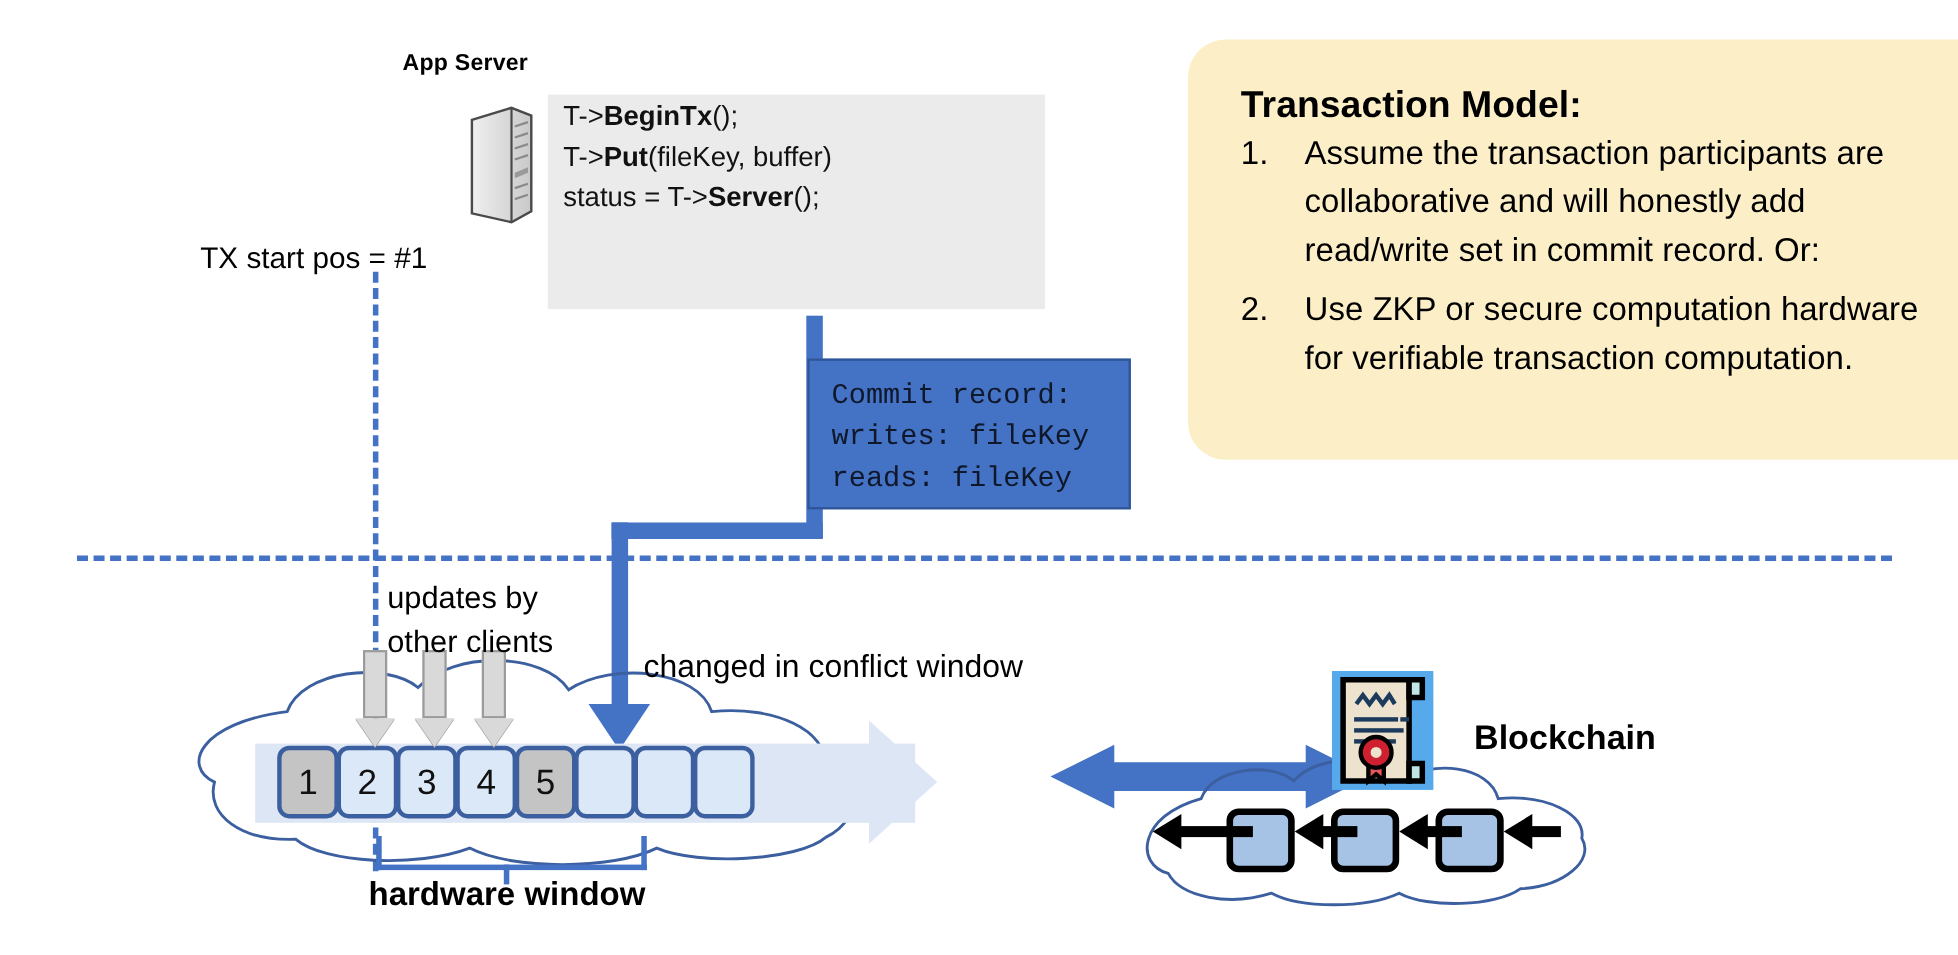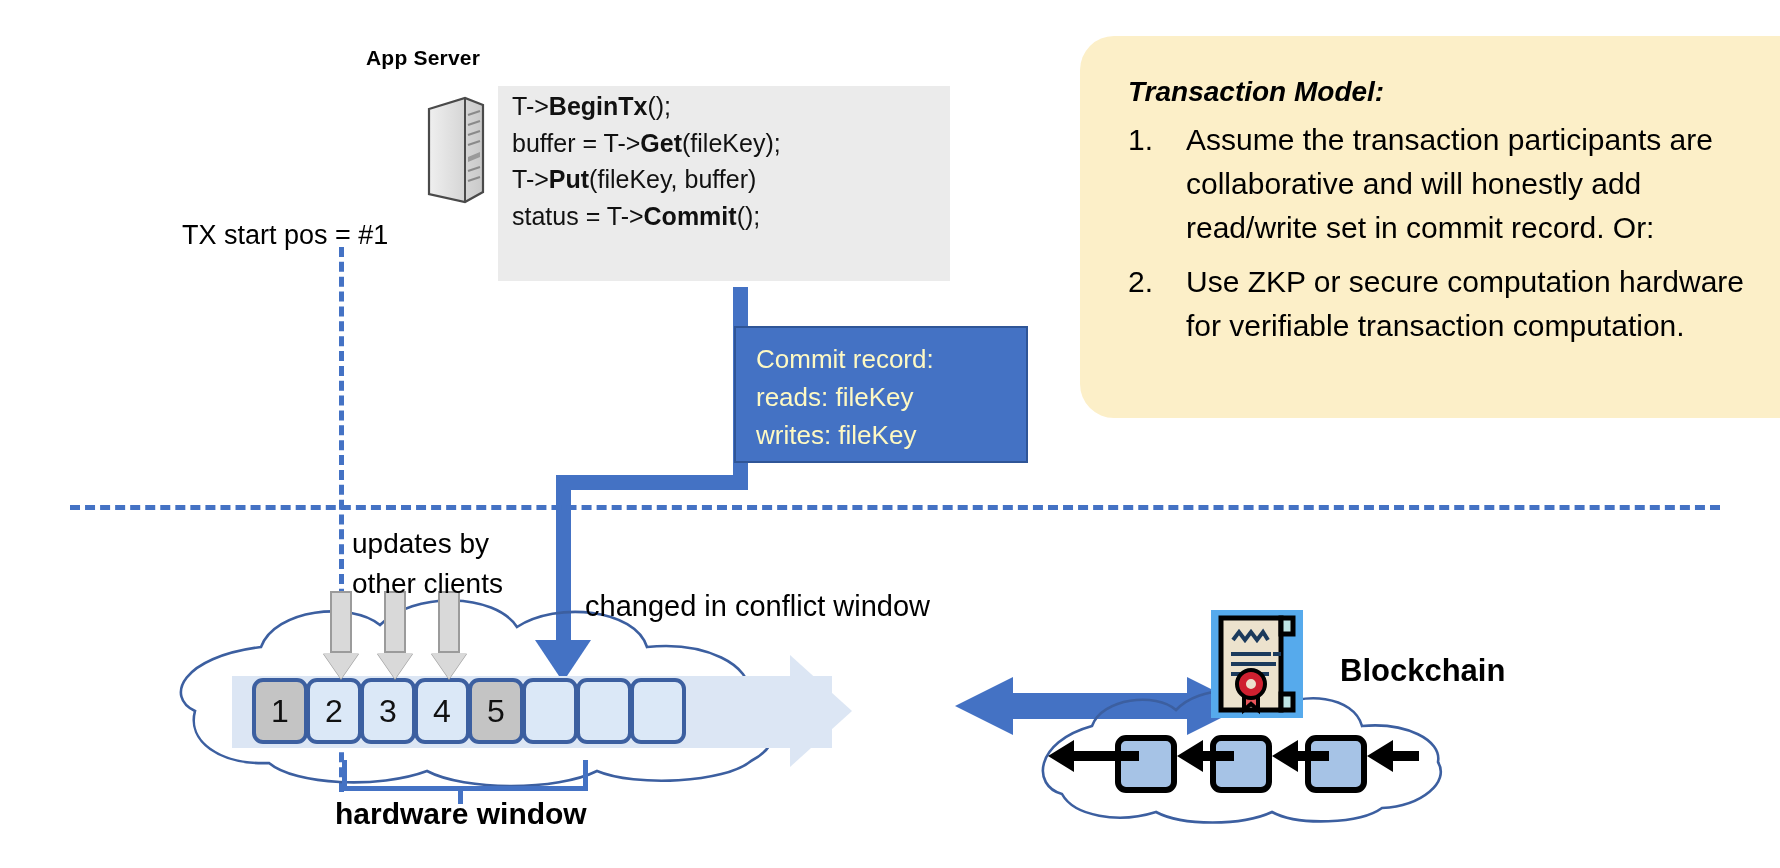--- a/index.html
+++ b/index.html
@@ -18,21 +18,21 @@
 
   
   #tx-start-label{left:182px;top:220px;font-size:27px;}
   #tx-start-line{left:339px;top:247px;width:0;height:545px;
       border-left:5px dashed #4472c4;}
 
   
   #commit-record{left:734px;top:326px;width:290px;height:133px;
       background:#4472c4;border:2px solid #2f5597;}
   #commit-record .cr-lines{position:absolute;left:20px;top:12px;right:6px;
-      color:#fef9c3;font-size:26px;line-height:38px;}
+      color:#0f172a;font-size:26px;line-height:38px;font-family:Liberation Mono, monospace;}
 
   
   #commit-arrow-vert1{left:733px;top:287px;width:15px;height:202px;background:#4472c4;}
   #commit-arrow-horiz{left:556px;top:475px;width:192px;height:15px;background:#4472c4;}
   #commit-arrow-vert2{left:556px;top:475px;width:15px;height:174px;background:#4472c4;}
   #commit-arrow-head{left:535px;top:640px;width:0;height:0;
       border-left:28px solid transparent;border-right:28px solid transparent;
       border-top:42px solid #4472c4;}
 
   
@@ -83,21 +83,21 @@
            border:6px solid #000;border-radius:11px;box-sizing:border-box;}
   .bcarrow{position:absolute;top:756px;height:0;}
   .bcarrow .bshaft{position:absolute;top:-5px;height:10px;background:#000;}
   .bcarrow .bhead{position:absolute;top:-16px;left:0;width:0;height:0;
       border-top:16px solid transparent;border-bottom:16px solid transparent;
       border-right:26px solid #000;}
 
   
   #tx-model{left:1080px;top:36px;width:740px;height:382px;background:#fcefc8;
             border-radius:34px;}
-  #tx-model-title{left:1128px;top:76px;font-size:28px;font-weight:bold;font-style:italic;text-align:center;}
+  #tx-model-title{left:1128px;top:76px;font-size:34px;font-weight:bold;text-align:center;}
   .tm-item{position:absolute;left:1128px;width:640px;font-size:30px;line-height:44px;}
   .tm-num{position:absolute;left:0;top:0;width:46px;}
   .tm-txt{display:block;margin-left:58px;}
 </style>
 </head>
 <body>
 
 <div class="abs" id="app-server-title">App Server</div>
 
 <div class="abs" id="server-icon">
@@ -118,38 +118,37 @@
         <path d="M43 76 L55 72"></path>
         <path d="M43 86 L55 82"></path>
     </g>
     <path d="M43 62 L55 57 L55 62 L43 67 Z" fill="#9a9a9a"></path>
   </svg>
 </div>
 
 <div class="abs" id="code-box"></div>
 <div class="abs" id="code-lines">
     <div class="ln">T-&gt;<b>BeginTx</b>();</div>
-    <div class="ln">buffer = T-&gt;<b>Get</b>(fileKey);</div>
     <div class="ln">T-&gt;<b>Put</b>(fileKey, buffer)</div>
-    <div class="ln">status = T-&gt;<b>Commit</b>();</div>
+    <div class="ln">status = T-&gt;<b>Server</b>();</div>
   </div>
 
 <div class="abs" id="tx-start-label">TX start pos = #1</div>
 <div class="abs" id="tx-start-line"></div>
 
 <div class="abs" id="commit-arrow-vert1"></div>
 <div class="abs" id="commit-arrow-horiz"></div>
 <div class="abs" id="commit-arrow-vert2"></div>
 <div class="abs" id="commit-arrow-head"></div>
 
 <div class="abs" id="commit-record">
   <div class="cr-lines">
       <div>Commit record:</div>
+      <div>writes: fileKey</div>
       <div>reads: fileKey</div>
-      <div>writes: fileKey</div>
     </div>
 </div>
 
 <div class="abs" id="separator"></div>
 
 <div class="abs" id="ledger-cloud">
   <svg width="660" height="195" viewBox="0 0 660 195">
     <path d="M96 52 C110 14, 186 6, 215 30 C248 -4, 330 -2, 352 32
              C392 6, 470 14, 482 52 C540 46, 588 70, 584 100
              C616 108, 622 148, 586 166 C560 188, 470 192, 432 176

